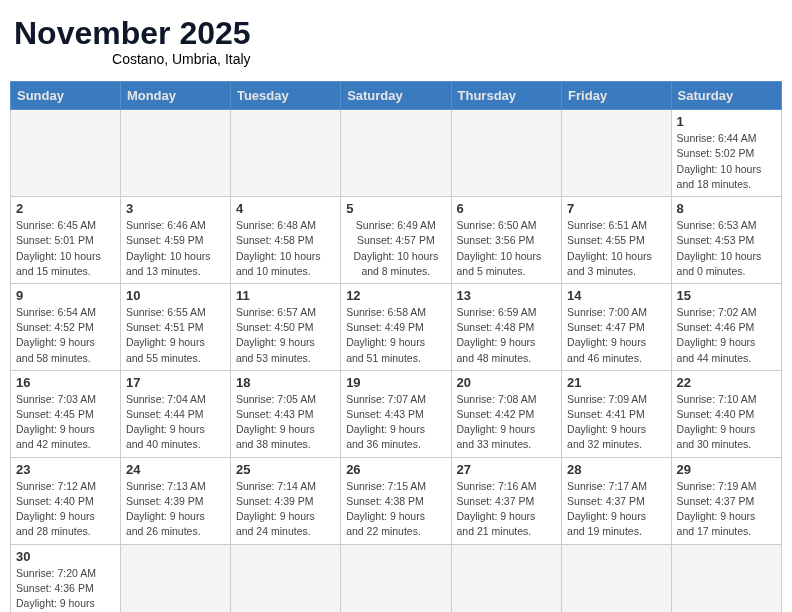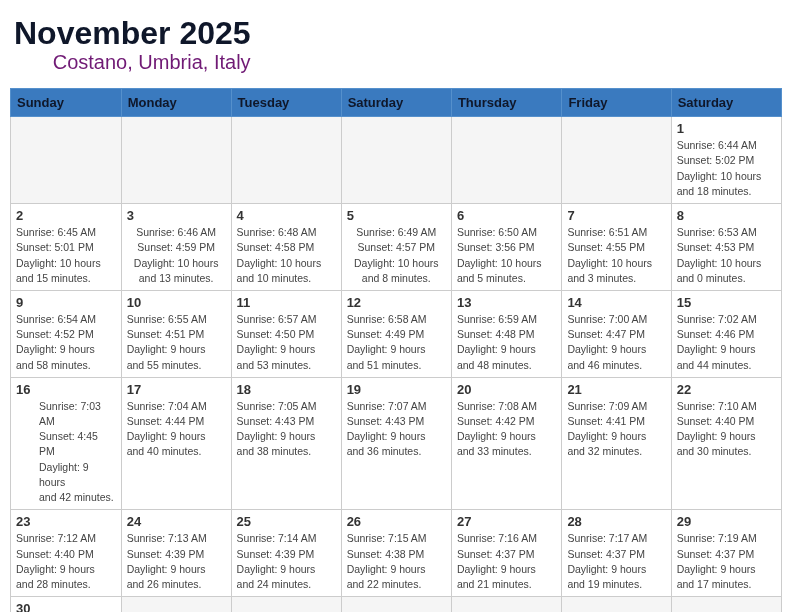--- a/index.html
+++ b/index.html
@@ -37,31 +37,31 @@
     .title-block {
       text-align: right;
     }
     .month-title {
       font-size: 32px;
       font-weight: bold;
       color: #0f172a;
       line-height: 1.1;
     }
     .subtitle {
-      font-size: 20px;
-      color: #701a75;
+      font-size: 14px;
+      color: #000000;
     }
     .calendar {
       width: 100%;
       border-collapse: collapse;
       border: 1px solid #ccc;
     }
     .calendar th {
       background-color: #3a7abf;
-      color: #0f172a;
+      color: #e5e5e5;
       font-size: 13px;
       font-weight: bold;
       text-align: left;
       padding: 6px 6px;
       border: 1px solid #5590cc;
     }
     .calendar td {
       vertical-align: top;
       border: 1px solid #ccc;
       padding: 4px 5px;
@@ -128,21 +128,21 @@
       <tr class="week-row">
         <td>
           <div class="day-number">2</div>
           <div class="day-info" style="white-space: pre-line;">Sunrise: 6:45 AM
 Sunset: 5:01 PM
 Daylight: 10 hours
 and 15 minutes.</div>
         </td>
         <td>
           <div class="day-number">3</div>
-          <div class="day-info" style="white-space: pre-line; text-align: center;">Sunrise: 6:46 AM
+          <div class="day-info" style="white-space: pre-line;">Sunrise: 6:46 AM
 Sunset: 4:59 PM
 Daylight: 10 hours
 and 13 minutes.</div>
         </td>
         <td>
           <div class="day-number">4</div>
           <div class="day-info" style="white-space: pre-line;">Sunrise: 6:48 AM
 Sunset: 4:58 PM
 Daylight: 10 hours
 and 10 minutes.</div>
@@ -223,21 +223,21 @@
           <div class="day-number">15</div>
           <div class="day-info" style="white-space: pre-line;">Sunrise: 7:02 AM
 Sunset: 4:46 PM
 Daylight: 9 hours
 and 44 minutes.</div>
         </td>
       </tr>
       <tr class="week-row">
         <td>
           <div class="day-number">16</div>
-          <div class="day-info" style="white-space: pre-line; margin-left: 23px;">Sunrise: 7:03 AM
+          <div class="day-info" style="white-space: pre-line;">Sunrise: 7:03 AM
 Sunset: 4:45 PM
 Daylight: 9 hours
 and 42 minutes.</div>
         </td>
         <td>
           <div class="day-number">17</div>
           <div class="day-info" style="white-space: pre-line;">Sunrise: 7:04 AM
 Sunset: 4:44 PM
 Daylight: 9 hours
 and 40 minutes.</div>

